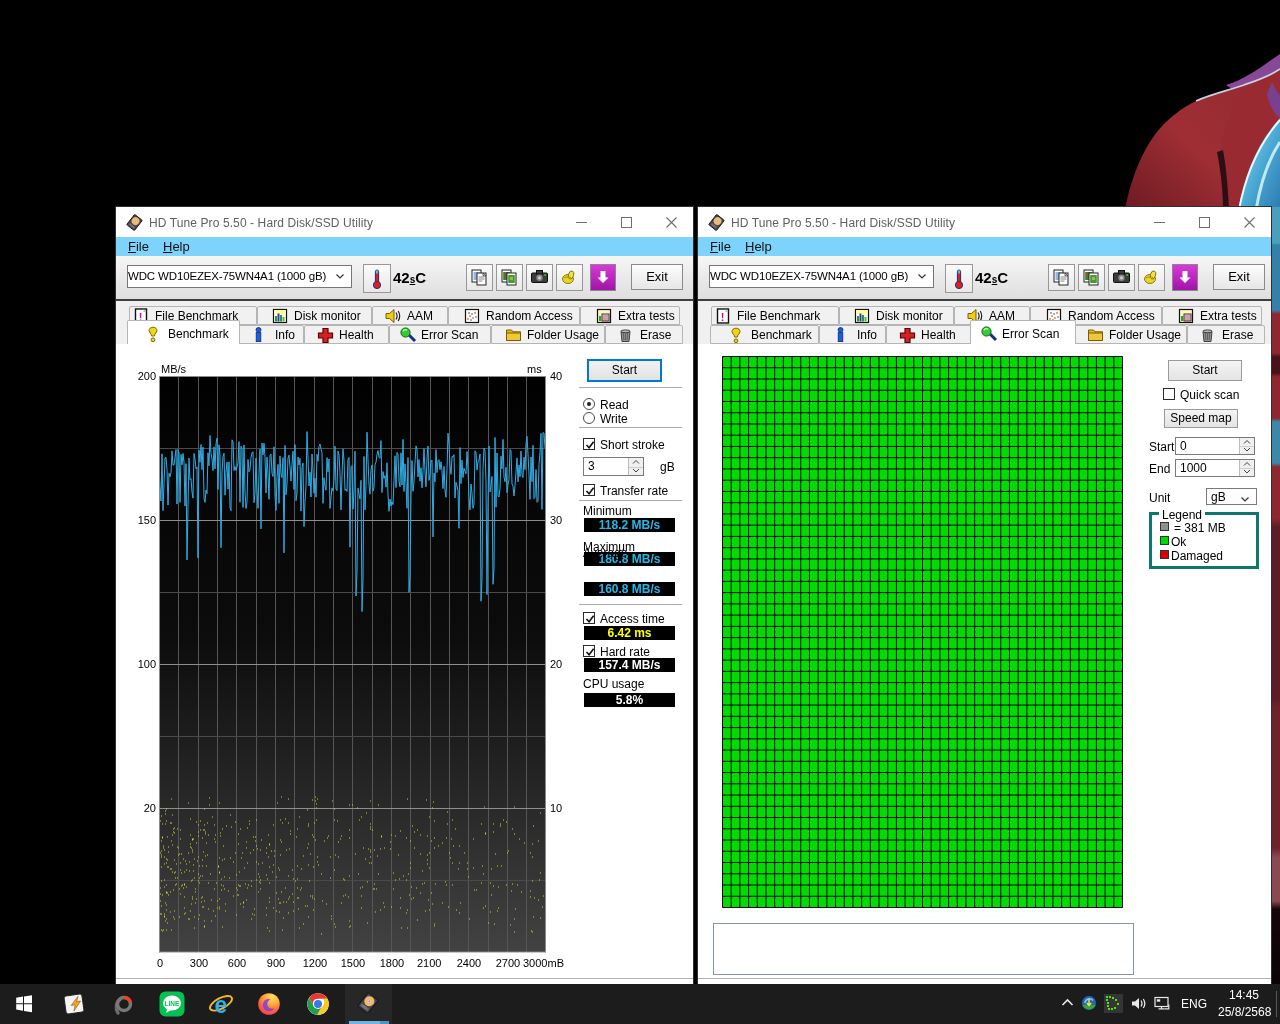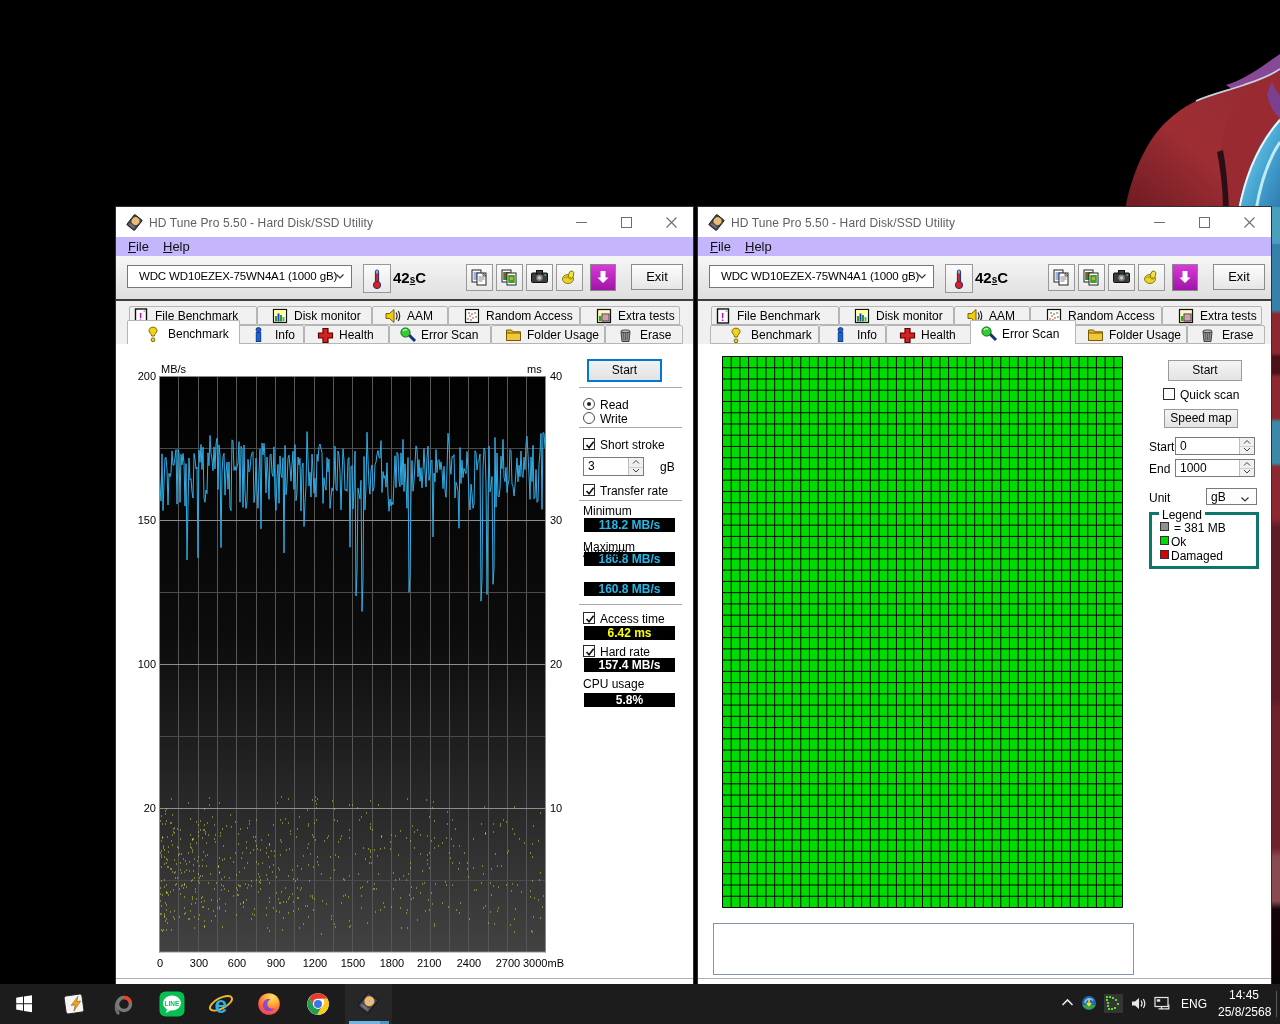--- a/index.html
+++ b/index.html
@@ -1,26 +1,26 @@
 <!DOCTYPE html>
 <html><head><meta charset="utf-8"><title>HD Tune</title><style>
 *{margin:0;padding:0;box-sizing:border-box}
 html,body{width:1280px;height:1024px;overflow:hidden;background:#000;
 font-family:"Liberation Sans",sans-serif;position:relative}
 .win{position:absolute;background:#fff;border:1px solid #303030}
 .tb{position:absolute;left:0;top:0;right:0;height:30px;background:#fff}
 .ti{position:absolute;left:33px;top:8.5px;font-size:12px;color:#606060;white-space:nowrap;letter-spacing:0.1px}
 .wb{position:absolute;top:0;width:45px;height:30px}
-.menu{position:absolute;left:0;top:30px;right:0;height:19px;background:#c4b5fd;font-size:13px;color:#111}
+.menu{position:absolute;left:0;top:30px;right:0;height:19px;background:#7dd3fc;font-size:13px;color:#111}
 .menu span{position:absolute;top:2px}
 .menu u{text-decoration:underline}
 .tbar{position:absolute;left:0;top:49px;right:0;height:44px;background:linear-gradient(#f6f6f6,#dedede)}
 .dsep{position:absolute;left:0;top:92px;right:0;height:2px;background:#3e3e3e}
 .tabbg{position:absolute;left:0;top:94px;right:0;height:43px;background:#f0f0f0}
-.combo{position:absolute;left:11px;top:58px;width:225px;height:23px;background:#fff;border:1px solid #767676;font-size:11.5px;line-height:21px;padding-left:11px;letter-spacing:-0.15px;color:#000;white-space:nowrap}
+.combo{position:absolute;left:11px;top:58px;width:225px;height:23px;background:#fff;border:1px solid #767676;font-size:11.5px;line-height:21px;padding-left:0;letter-spacing:-0.15px;color:#000;white-space:nowrap}
 .cchev{position:absolute;right:7px;top:8px;width:8px;height:5px}
 .tbtn{position:absolute;top:57px;width:27px;height:27px;border:1px solid #979797;background:linear-gradient(#fbfbfb,#e8e8e8)}
 .exitb{position:absolute;top:57px;left:515px;width:52px;height:26px;border:1px solid #8a8a8a;background:linear-gradient(#fdfdfd,#e6e6e6);font-size:13px;text-align:center;line-height:24px;color:#000}
 .temp{position:absolute;left:277px;top:62px;font-size:15px;font-weight:bold;color:#000}
 .temp .ss{font-size:10px;text-decoration:underline}
 .tab{position:absolute;background:#f1f1f1;border:1px solid #b5b5b5;border-radius:2px 2px 0 0;font-size:12px;color:#000;white-space:nowrap;overflow:hidden}
 .tab svg{position:absolute;left:0;top:0}
 .tab .tx{position:absolute;top:2px}
 .r1{top:99px;height:19px}
 .r2{top:118px;height:19px}

